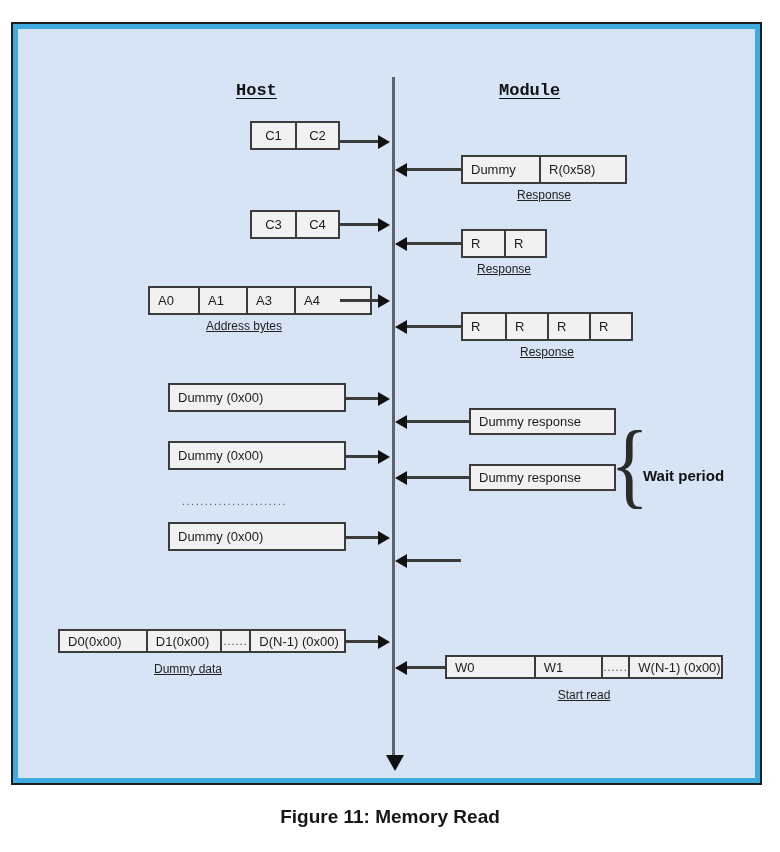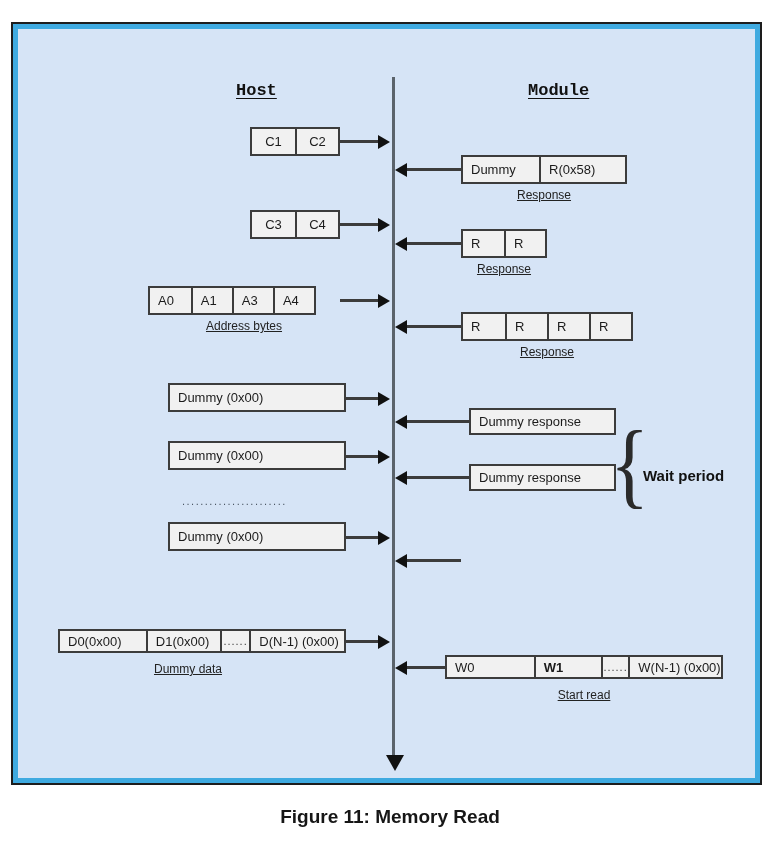--- a/index.html
+++ b/index.html
@@ -159,26 +159,26 @@
 </style>
 </head>
 <body>
 
 <div id="root">
 
   <div id="panel">
     <div id="panel-inner">
 
       <div class="col-title" style="left:218px; top:52px;">Host</div>
-      <div class="col-title" style="left:510px; top:52px;text-align:center;">Module </div>
+      <div class="col-title" style="left:481px; top:52px;text-align:center;">Module </div>
 
       <div class="timeline" style="left:374px; top:48px; height:685px;"></div>
       <div class="timeline-head" style="left:368px; top:726px;"></div>
 
-      <div class="msgbox" style="left:232px; top:98px; width:90px; height:29px;">
+      <div class="msgbox" style="left:232px; top:92px; width:90px; height:29px;">
         <div class="cell center" style="width:45px;">C1</div>
         <div class="cell center" style="width:45px;">C2</div>
       </div>
       <div class="arrow-line" style="left:322px; top:111px; width:42px;"></div>
       <div class="arrow-head-right" style="left:360px; top:105.5px;"></div>
 
       <div class="msgbox" style="left:443px; top:126px; width:166px; height:29px;">
         <div class="cell left" style="width:78px;">Dummy</div>
         <div class="cell left" style="width:88px;">R(0x58)</div>
       </div>
@@ -194,21 +194,21 @@
       <div class="arrow-head-right" style="left:360px; top:188.5px;"></div>
 
       <div class="msgbox" style="left:443px; top:200px; width:86px; height:29px;">
         <div class="cell left" style="width:43px;">R</div>
         <div class="cell left" style="width:43px;">R</div>
       </div>
       <div class="arrow-line" style="left:389px; top:213px; width:54px;"></div>
       <div class="arrow-head-left" style="left:377px; top:207.5px;"></div>
       <div class="caption" style="left:436px; top:233px; width:100px;">Response</div>
 
-      <div class="msgbox" style="left:130px; top:257px; width:168px; height:29px;">
+      <div class="msgbox" style="left:130px; top:257px; width:224px; height:29px;">
         <div class="cell left" style="width:48px;">A0</div>
         <div class="cell left" style="width:48px;">A1</div>
         <div class="cell left" style="width:48px;">A3</div>
         <div class="cell left" style="width:48px;">A4</div>
       </div>
       <div class="arrow-line" style="left:322px; top:270px; width:42px;"></div>
       <div class="arrow-head-right" style="left:360px; top:264.5px;"></div>
       <div class="caption" style="left:130px; top:290px; width:192px;">Address bytes</div>
 
       <div class="msgbox" style="left:443px; top:283px; width:172px; height:29px;">
@@ -264,21 +264,21 @@
         <div class="cell left" style="width:75px;">D1(0x00)</div>
         <div class="cell dots" style="width:30px;">......</div>
         <div class="cell left" style="width:96px;">D(N-1) (0x00)</div>
       </div>
       <div class="arrow-line" style="left:328px; top:611px; width:36px;"></div>
       <div class="arrow-head-right" style="left:360px; top:605.5px;"></div>
       <div class="caption" style="left:70px; top:633px; width:200px;">Dummy data</div>
 
       <div class="msgbox" style="left:427px; top:626px; width:278px; height:24px;">
         <div class="cell left" style="width:88px;">W0</div>
-        <div class="cell left" style="width:68px;font-weight:bold;">W1</div>
+        <div class="cell left" style="width:68px;">W1</div>
         <div class="cell dots" style="width:28px;">......</div>
         <div class="cell left" style="width:94px;">W(N-1) (0x00)</div>
       </div>
       <div class="arrow-line" style="left:389px; top:637px; width:38px;"></div>
       <div class="arrow-head-left" style="left:377px; top:631.5px;"></div>
       <div class="caption" style="left:466px; top:659px; width:200px;">Start read</div>
 
     </div>
   </div>
 

